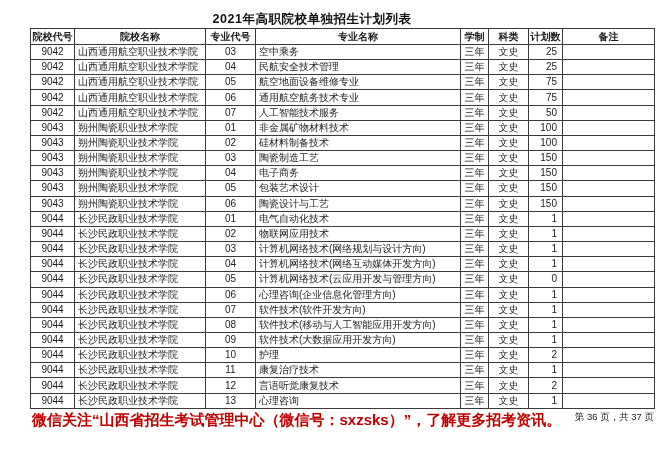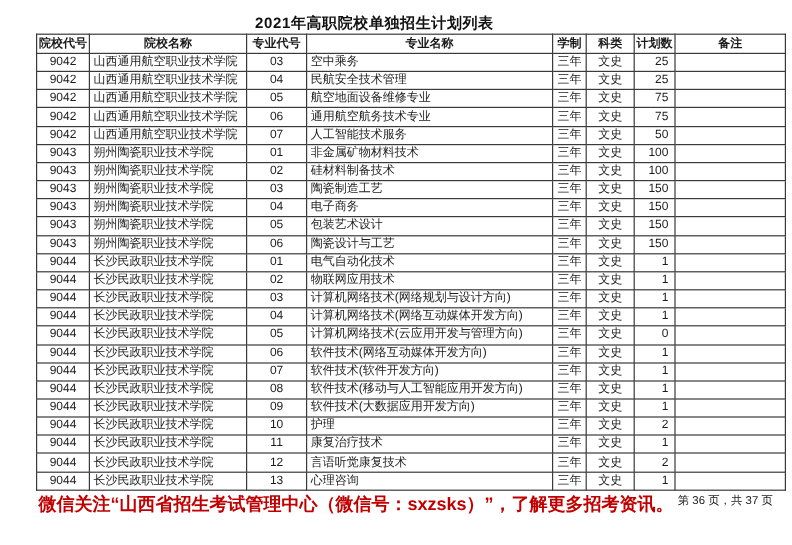--- a/index.html
+++ b/index.html
@@ -50,21 +50,21 @@
   .footer-notice {
     position: absolute;
     left: 32px; top: 411px;
     font-size: 15px;
     font-weight: bold;
     color: #c00000;
     white-space: nowrap;
   }
   .footer-page-info {
     position: absolute;
-    right: 16px; top: 411px;
+    right: 6px; top: 411px;
     font-size: 9.5px;
     color: #222222;
     white-space: nowrap;
   }
 </style>
 </head>
 <body>
 
 <div class="page-title">2021年高职院校单独招生计划列表</div>
 
@@ -265,21 +265,21 @@
     <td class="c-center">三年</td>
     <td class="c-center">文史</td>
     <td class="c-right">0</td>
     <td class="c-left"></td>
   </tr>
 
   <tr>
     <td class="c-center">9044</td>
     <td class="c-left">长沙民政职业技术学院</td>
     <td class="c-center">06</td>
-    <td class="c-left">软件技术(网络互动媒体开发方向)</td>
+    <td class="c-left">心理咨询(企业信息化管理方向)</td>
     <td class="c-center">三年</td>
     <td class="c-center">文史</td>
     <td class="c-right">1</td>
     <td class="c-left"></td>
   </tr>
 
   <tr>
     <td class="c-center">9044</td>
     <td class="c-left">长沙民政职业技术学院</td>
     <td class="c-center">07</td>

